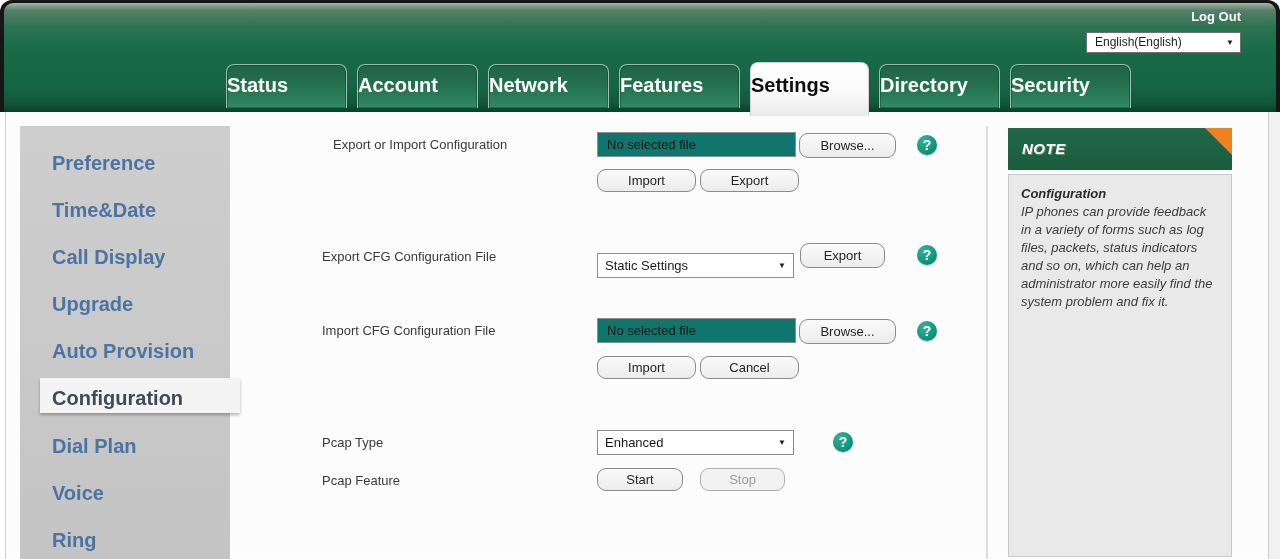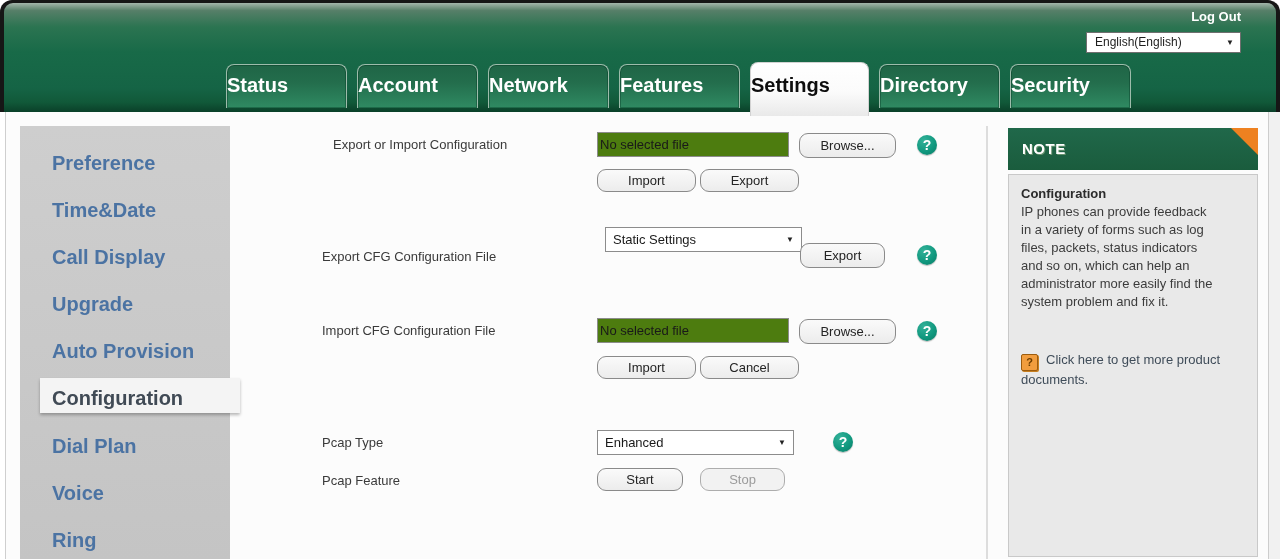--- a/index.html
+++ b/index.html
@@ -34,35 +34,35 @@
   .left-hairline{position:absolute;left:5px;top:112px;width:1px;height:447px;background:#cfcfcf;}
   .scrollbar{position:absolute;right:0;top:112px;width:11px;height:447px;background:#f1f1f1;border-left:1px solid #cdcdcd;cursor:pointer;}
   
   .sidebar{position:absolute;left:20px;top:126px;width:210px;height:433px;background:linear-gradient(180deg,#cecece 0%,#c4c4c4 100%);}
   .side-item{position:absolute;left:32px;height:20px;font-size:20px;font-weight:bold;color:#4b73a3;cursor:pointer;white-space:nowrap;}
   .side-active-bg{position:absolute;left:20px;top:252px;width:200px;height:35px;background:#f4f4f4;
     box-shadow:0 2px 3px rgba(0,0,0,.28);cursor:pointer;}
   .side-item.active{color:#404a55;}
   
   .f-label{position:absolute;font-size:13px;color:#3a3a3a;white-space:nowrap;}
-  .text-field{position:absolute;background:#4d7c0f;border:1px solid #8c8c8c;font-size:13px;color:#191919;
-    padding-left:2px;display:flex;align-items:center;box-sizing:content-box;}
+  .text-field{position:absolute;background:#0f766e;border:1px solid #8c8c8c;font-size:13px;color:#191919;
+    padding-left:9px;display:flex;align-items:center;box-sizing:content-box;}
   .select-box{position:absolute;background:#fff;border:1px solid #8c8c8c;font-size:13px;color:#191919;
     padding-left:7px;display:flex;align-items:center;cursor:pointer;}
   .sel-arrow{position:absolute;right:7px;font-size:8px;color:#222;}
   .btn{position:absolute;border:1px solid #8a8a8a;border-radius:9px;
     background:linear-gradient(180deg,#fafafa 0%,#ececec 100%);
     font-size:13px;color:#242424;display:flex;align-items:center;justify-content:center;cursor:pointer;}
   .btn.disabled{color:#9b9b9b;background:#f2f2f2;border-color:#adadad;cursor:default;}
   .help{position:absolute;width:20px;height:20px;border-radius:50%;
     background:radial-gradient(circle at 35% 28%,#33b199 0%,#11997f 55%,#0a7a65 100%);
     color:#fff;font-weight:bold;font-size:14px;text-align:center;line-height:20px;cursor:pointer;
     box-shadow:0 1px 1px rgba(0,0,0,.25);}
   
-  .note{position:absolute;left:1008px;top:128px;width:250px;}
+  .note{position:absolute;left:1008px;top:128px;width:224px;font-style:italic;}
   .note-header{position:relative;height:42px;background:linear-gradient(180deg,#20684a 0%,#1a5c3d 100%);}
   .note-title{color:#fff;font-weight:bold;font-size:15px;line-height:42px;padding-left:14px;letter-spacing:.5px;
     text-shadow:1px 1px 0 rgba(235,235,190,.35);}
   .note-fold{position:absolute;top:0;right:0;width:0;height:0;border-top:27px solid #ee8120;border-left:27px solid transparent;}
   .note-body{margin-top:4px;background:#e9e9e9;border:1px solid #c9c9c9;box-sizing:border-box;
     height:383px;padding:10px 12px 0 12px;font-size:13px;color:#3c3c3c;line-height:1.38;}
   .note-heading{font-weight:bold;color:#2b2b2b;}
   .note-para{white-space:pre-line;margin:0 0 18px 0;}
   .note-bullets{white-space:pre-line;margin:0;}
   .note-doc{margin-top:40px;color:#3f4c59;cursor:pointer;}
@@ -112,21 +112,21 @@
 <div class="f-label" style="left:322px;top:137px;margin-left:11px;">Export or Import Configuration</div>
 <div class="text-field" style="left:597px;top:132px;width:188px;height:23px;">
   <span>No selected file</span>
 </div>
 <div class="btn" style="left:799px;top:133px;width:95px;height:23px;">Browse...</div>
 <div class="help" style="left:917px;top:135px;">?</div>
 <div class="btn" style="left:597px;top:169px;width:97px;height:21px;">Import</div>
 <div class="btn" style="left:700px;top:169px;width:97px;height:21px;">Export</div>
 
 <div class="f-label" style="left:322px;top:249px;">Export CFG Configuration File</div>
-<div class="select-box" style="left:597px;top:227px;width:188px;height:23px;margin-left:8px;">
+<div class="select-box" style="left:597px;top:253px;width:188px;height:23px;">
   <span>Static Settings</span>
   <span class="sel-arrow">▼</span>
 </div>
 <div class="btn" style="left:800px;top:243px;width:83px;height:23px;">Export</div>
 <div class="help" style="left:917px;top:245px;">?</div>
 
 <div class="f-label" style="left:322px;top:323px;">Import CFG Configuration File</div>
 <div class="text-field" style="left:597px;top:318px;width:188px;height:23px;">
   <span>No selected file</span>
 </div>
@@ -154,17 +154,14 @@
     <div class="note-fold"></div>
   </div>
   <div class="note-body">
     <div class="note-heading">Configuration</div>
     <p class="note-para">IP phones can provide feedback
 in a variety of forms such as log
 files, packets, status indicators
 and so on, which can help an
 administrator more easily find the
 system problem and fix it.</p>
-    <div class="note-doc">
-      <span class="doc-icon">?</span><span>Click here to get more product documents.</span>
-    </div>
   </div>
 </div>
 
 </body></html>

